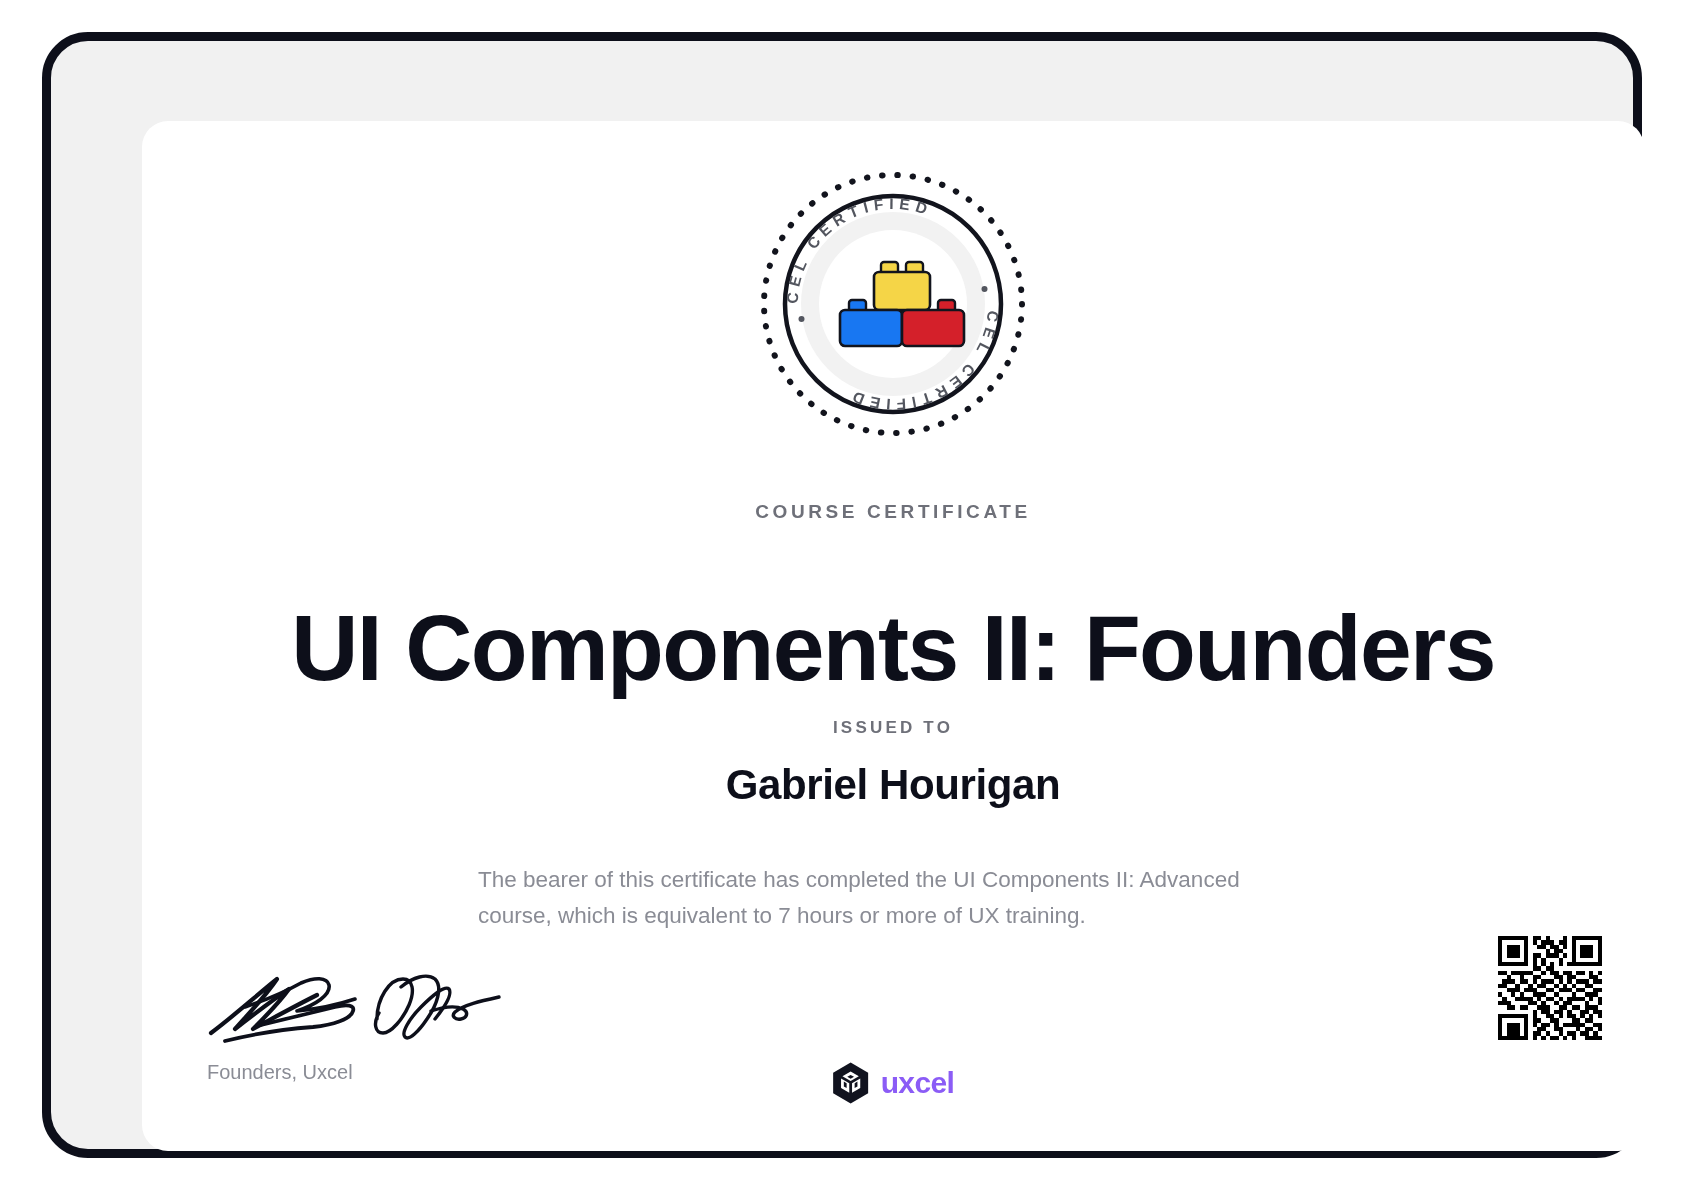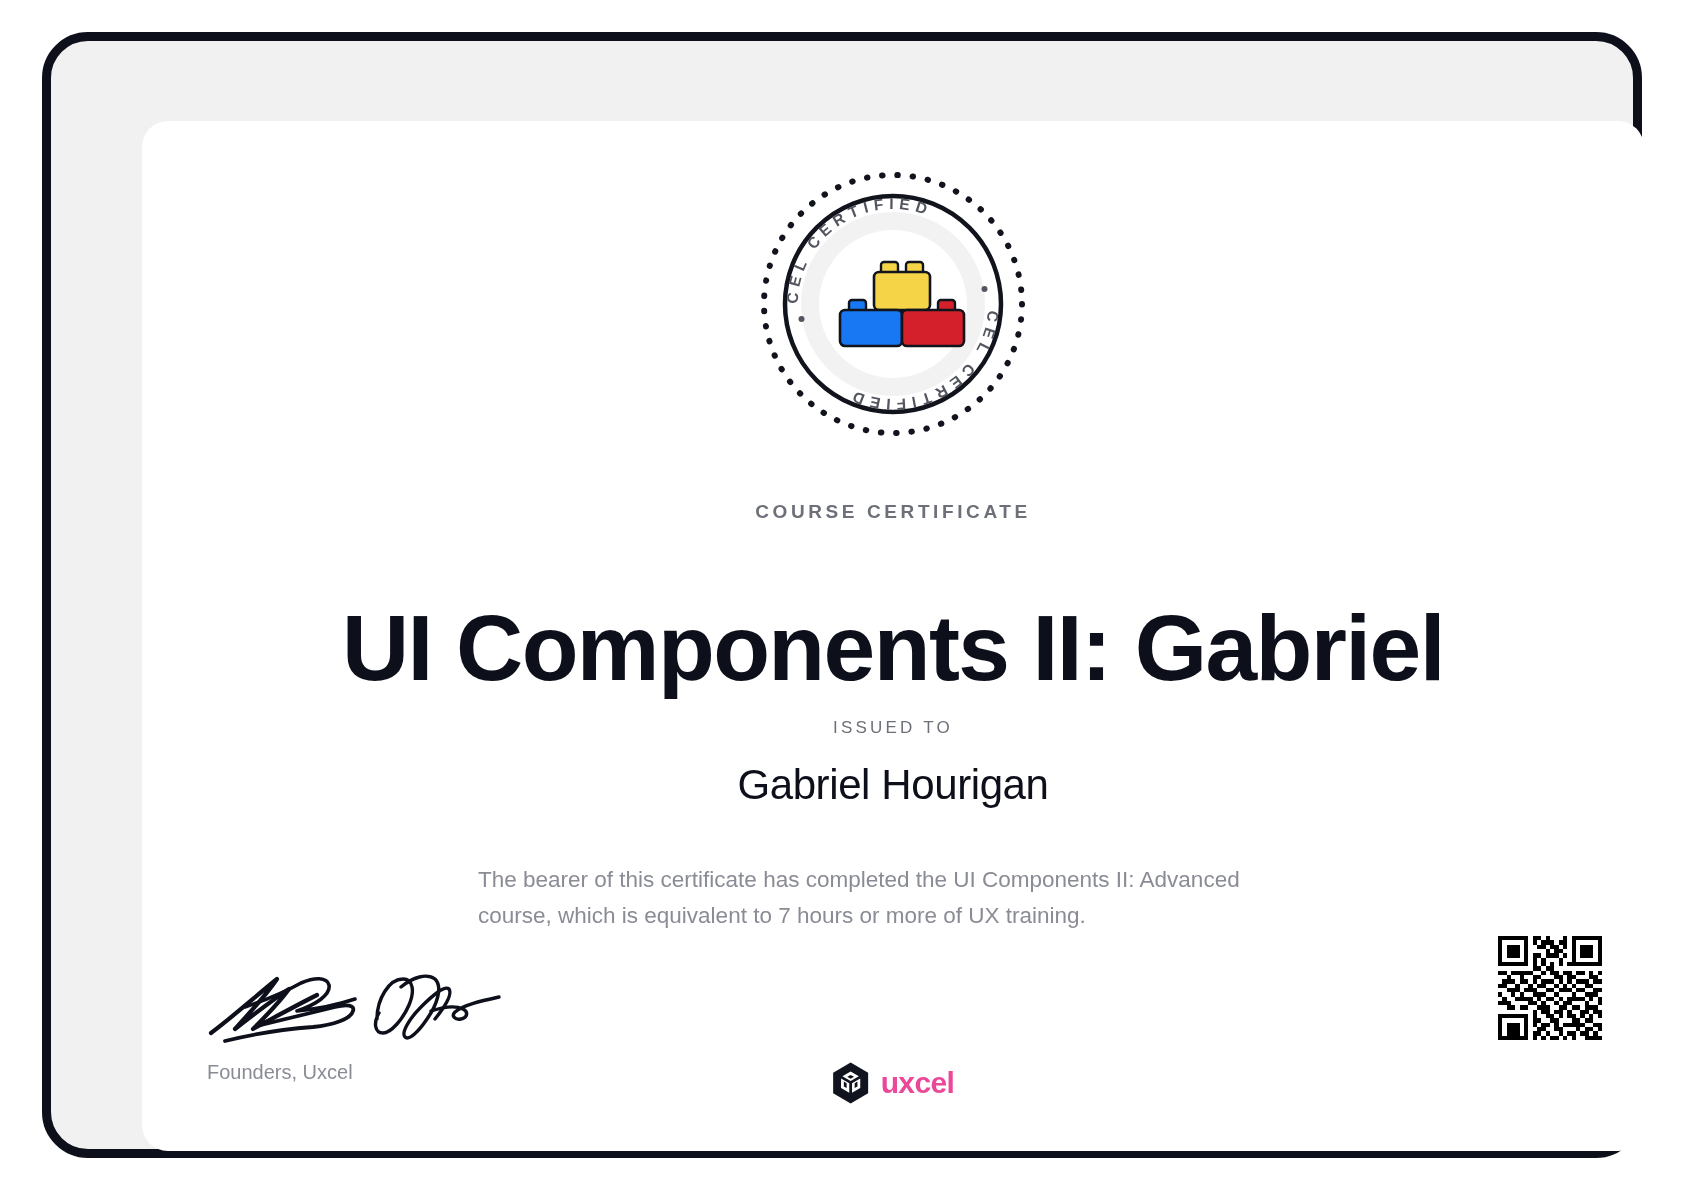--- a/index.html
+++ b/index.html
@@ -71,31 +71,31 @@
     letter-spacing: -1.6px;
     color: #0d0f1a;
     white-space: nowrap;
   }
   .issued-label {
     position: absolute;
     left: 0; right: 0;
     top: 597px;
     text-align: center;
     font-size: 17px;
-    font-weight: 400;
+    font-weight: 700;
     letter-spacing: 3.2px;
     color: #6e7079;
   }
   .recipient {
     position: absolute;
     left: 0; right: 0;
     top: 640px;
     text-align: center;
     font-size: 42px;
-    font-weight: 400;
+    font-weight: 700;
     letter-spacing: -0.4px;
     color: #0d0f1a;
   }
   .blurb {
     position: absolute;
     left: 50%;
     transform: translateX(-50%);
     top: 718px;
     width: 830px;
     text-align: left;
@@ -127,21 +127,21 @@
     top: 941px;
     display: flex;
     align-items: center;
     gap: 11px;
   }
   .brand-mark { display: block; }
   .brand-word {
     font-size: 30px;
     font-weight: 700;
     letter-spacing: -0.6px;
-    color: #ec4899;
+    color: #8b5cf6;
     text-align: center;
   }
 
   .issue-meta {
     position: absolute;
     right: 40px;
     top: 949px;
     font-size: 21.5px;
     color: #8a8c95;
     white-space: nowrap;
@@ -202,21 +202,21 @@
 
           <rect x="1" y="48" width="62" height="36" rx="5" fill="#1877F2" stroke="#12141d" stroke-width="2.6"></rect>
 
           <rect x="63" y="48" width="62" height="36" rx="5" fill="#D4202A" stroke="#12141d" stroke-width="2.6"></rect>
         </g>
       </svg>
     </div>
 
     <div class="eyebrow">COURSE CERTIFICATE</div>
 
-    <h1 class="course-title">UI Components II: Gabriel</h1>
+    <h1 class="course-title">UI Components II: Founders</h1>
 
     <div class="issued-label">ISSUED TO</div>
     <div class="recipient">Gabriel Hourigan</div>
 
     <p class="blurb">The bearer of this certificate has completed the UI Components II: Advanced course, which is equivalent to 7 hours or more of UX training.</p>
 
     <div class="sig-block">
       <svg class="sig-art" width="300" height="78" viewBox="0 0 300 78" aria-hidden="true">
         <g fill="none" stroke="#0d0f1a" stroke-linecap="round" stroke-linejoin="round">
 

